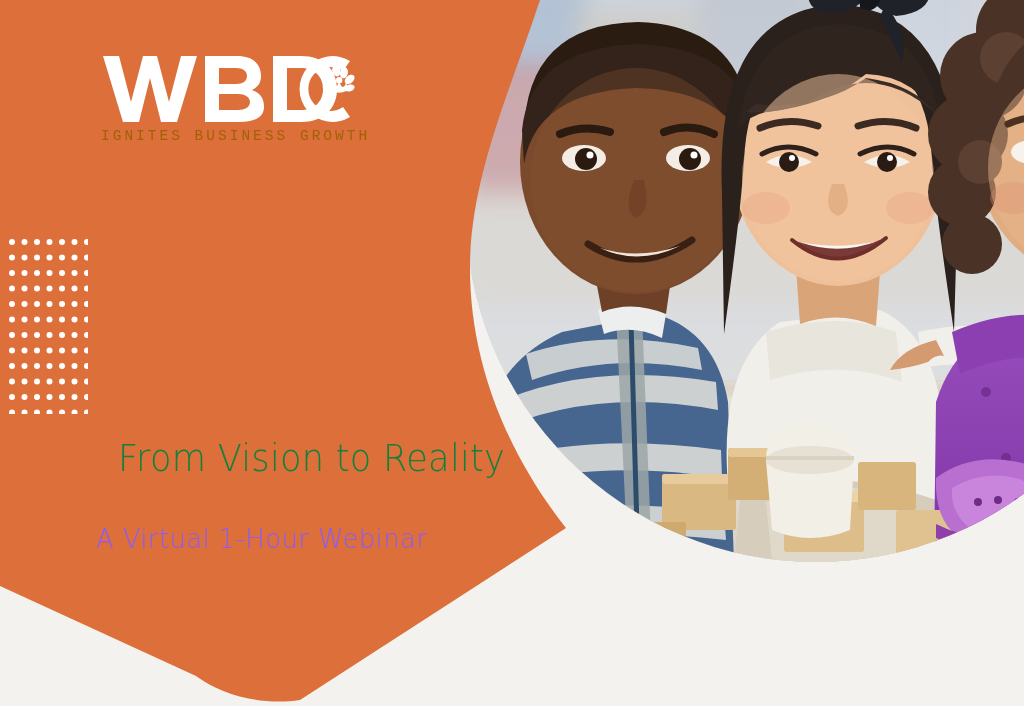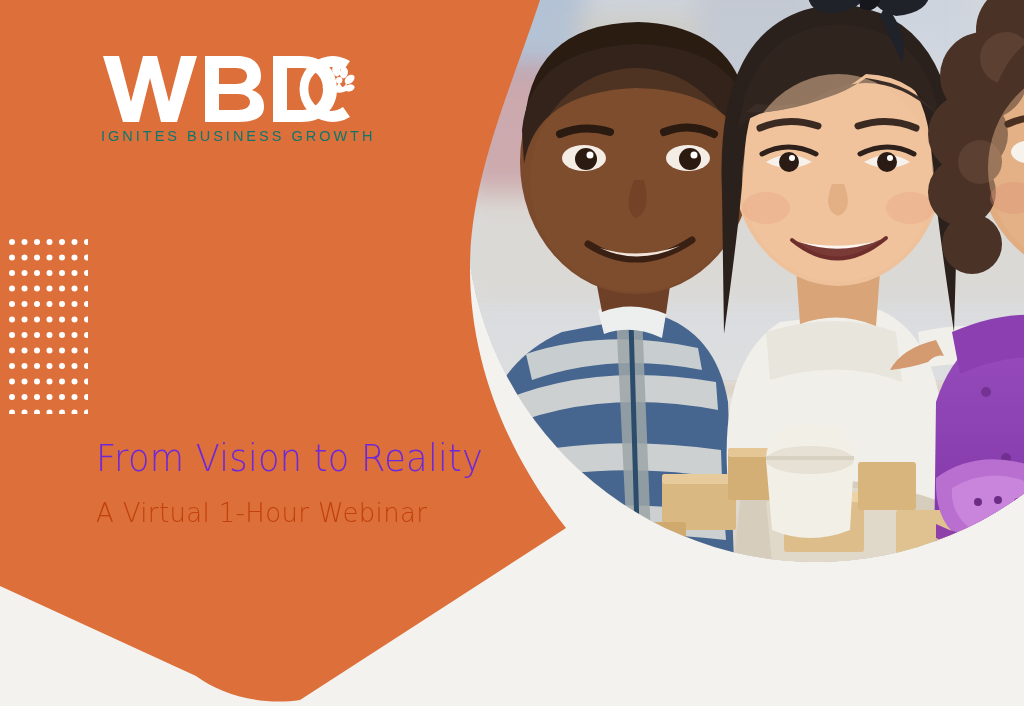--- a/index.html
+++ b/index.html
@@ -78,26 +78,26 @@
     top: 52px;
     width: 260px;
   }
   .logo-mark {
     position: relative;
     height: 74px;
   }
   .logo-mark svg { display: block; }
   .logo-tagline {
     margin-top: 2px;
-    color: #0f766e;
+    color: #a16207;
     font-size: 14.5px;
     letter-spacing: 3.0px;
     font-weight: 400;
     white-space: nowrap;
-    font-family: Liberation Sans, sans-serif;
+    font-family: Liberation Mono, monospace;
   }
 
   
   .headline {
     position: absolute;
     left: 101px;
     top: 184px;
     width: 400px;
   }
   .headline-line {
@@ -109,41 +109,41 @@
     line-height: 59px;
     letter-spacing: -0.5px;
     transform: scaleX(0.86);
     transform-origin: left center;
     white-space: nowrap;
   }
 
   
   .subtitle {
     position: absolute;
-    left: 96px;
+    left: 118px;
     top: 437px;
-    color: #6d28d9;
+    color: #15803d;
     font-size: 37px;
     font-weight: 300;
     letter-spacing: 0.3px;
     white-space: nowrap;
     font-family: "DejaVu Sans", sans-serif;
   }
   .subtitle-inner {
     display: inline-block;
     transform: scaleX(0.95);
     transform-origin: left center;
   }
 
   
   .kicker {
     position: absolute;
     left: 96px;
-    top: 497px;
-    color: #c2410c;
+    top: 523px;
+    color: #8b5cf6;
     font-size: 27px;
     font-weight: 300;
     letter-spacing: 0.4px;
     white-space: nowrap;
     font-family: "DejaVu Sans", sans-serif;
   }
   .kicker-inner {
     display: inline-block;
     transform: scaleX(0.96);
     transform-origin: left center;

